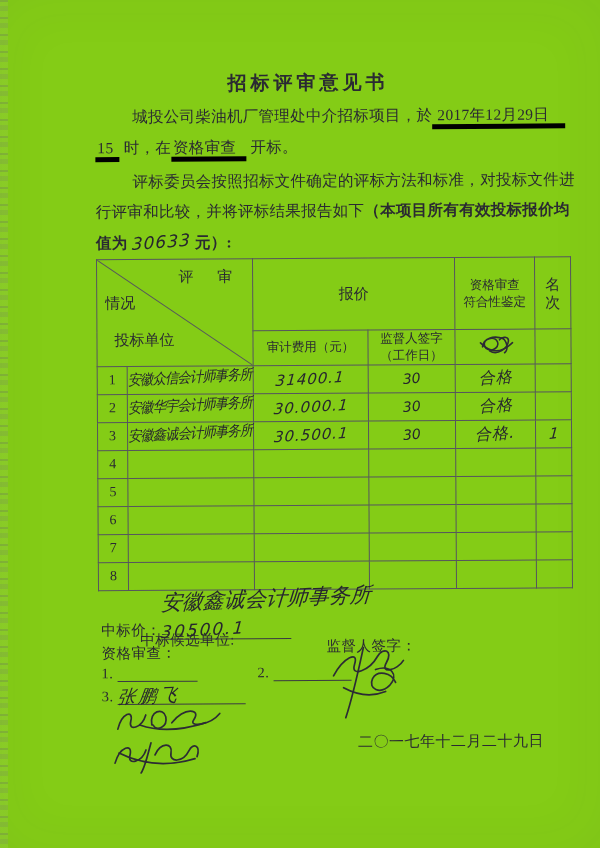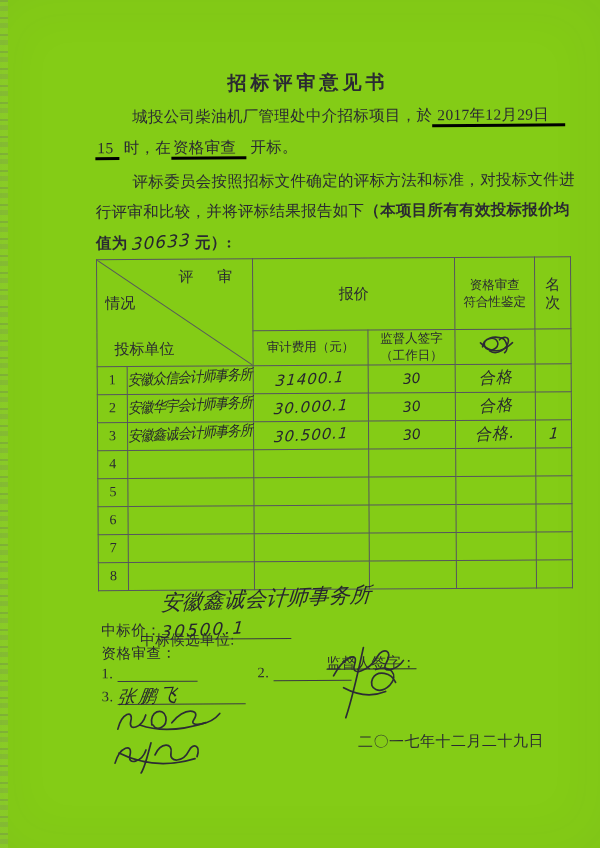--- a/index.html
+++ b/index.html
@@ -16,39 +16,39 @@
       rgba(120,120,128,.40) 0 2px,
       rgba(215,215,220,.12) 2px 6px,
       rgba(140,140,148,.30) 6px 11px,
       rgba(230,230,235,.10) 11px 17px);
     filter:blur(.4px);opacity:.75;
   }
   .content{position:absolute;inset:0;transform:rotate(-0.35deg);transform-origin:50% 50%;}
   .abs{position:absolute;white-space:nowrap;}
   .title{left:40px;right:20px;top:70px;text-align:center;font-size:19px;font-weight:bold;letter-spacing:4px;}
   .bodyline{font-size:15.5px;letter-spacing:.3px;}
-  .u{border-bottom:3px solid #000000;}
+  .u{border-bottom:5px solid #000000;}
   .u-date{padding:0 16px 1px 5px;}
   .u-hour{padding:0 6px 1px 2px;}
   .u-place{padding:0 10px 1px 2px;}
   .b{font-weight:bold;}
   .hw{font-style:italic;color:#26262e;font-family:"DejaVu Sans",sans-serif;}
   .hw-inline{display:inline-block;font-size:17px;transform:rotate(-4deg) skewX(-6deg);letter-spacing:1px;}
   
   table.eval{
     position:absolute;left:97px;top:258px;width:474px;height:332px;
     border-collapse:collapse;table-layout:fixed;
   }
   table.eval td{border:1px solid #56565e;padding:0;overflow:visible;}
   .diag-cell{position:relative;}
   .diag-wrap{position:relative;width:100%;height:100%;}
   .diag-wrap svg{position:absolute;inset:0;width:100%;height:100%;}
   .diag-review{position:absolute;top:8px;right:10px;font-size:15px;letter-spacing:10px;}
   .diag-situation{position:absolute;top:34px;left:8px;font-size:15px;text-align:right;}
-  .diag-bidder{position:absolute;bottom:7px;left:17px;font-size:15px;}
+  .diag-bidder{position:absolute;bottom:16px;left:17px;font-size:15px;}
   .th-c{text-align:center;vertical-align:middle;font-size:15px;}
   .th-small{font-size:12.5px;line-height:1.35;}
   .rank-head{font-size:15px;line-height:1.2;}
   td.no-cell{text-align:center;font-size:14px;vertical-align:middle;}
   td.name-cell{vertical-align:middle;padding-left:2px;}
   td.c{text-align:center;vertical-align:middle;}
   .hw-name{display:inline-block;font-size:14.5px;letter-spacing:-1px;transform:rotate(-2.5deg) scaleX(.92);transform-origin:left center;white-space:nowrap;}
   .hw-fee{display:inline-block;font-size:15px;transform:rotate(-3deg) skewX(-8deg);letter-spacing:1px;}
   .hw-days{display:inline-block;font-size:14px;transform:rotate(-4deg);}
   .hw-qual{display:inline-block;font-size:16px;transform:rotate(-3deg);letter-spacing:1px;}
@@ -211,21 +211,21 @@
     </div>
     <div class="abs" style="left:160px;top:588px;">
       <span class="hw hw-candidate">安徽鑫诚会计师事务所</span>
     </div>
 
     <div class="abs lbl" style="left:100px;top:620px;">
       <span>中标价：</span><span class="fill-line" style="width:130px;"><span class="hw hw-price">30500.1</span></span>
     </div>
 
     <div class="abs lbl" style="left:100px;top:643px;">资格审查：</div>
-    <div class="abs lbl" style="left:325px;top:654px;text-decoration:underline;">监督人签字：</div>
+    <div class="abs lbl" style="left:325px;top:637px;">监督人签字：</div>
 
     <div class="abs lbl" style="left:100px;top:663px;">
       <span>1.</span>
       <span class="fill-line" style="width:80px;"></span>
     </div>
     <div class="abs lbl" style="left:256px;top:663px;">
       <span>2.</span>
       <span class="fill-line" style="width:78px;"></span>
     </div>
     <div class="abs lbl" style="left:100px;top:686px;">

